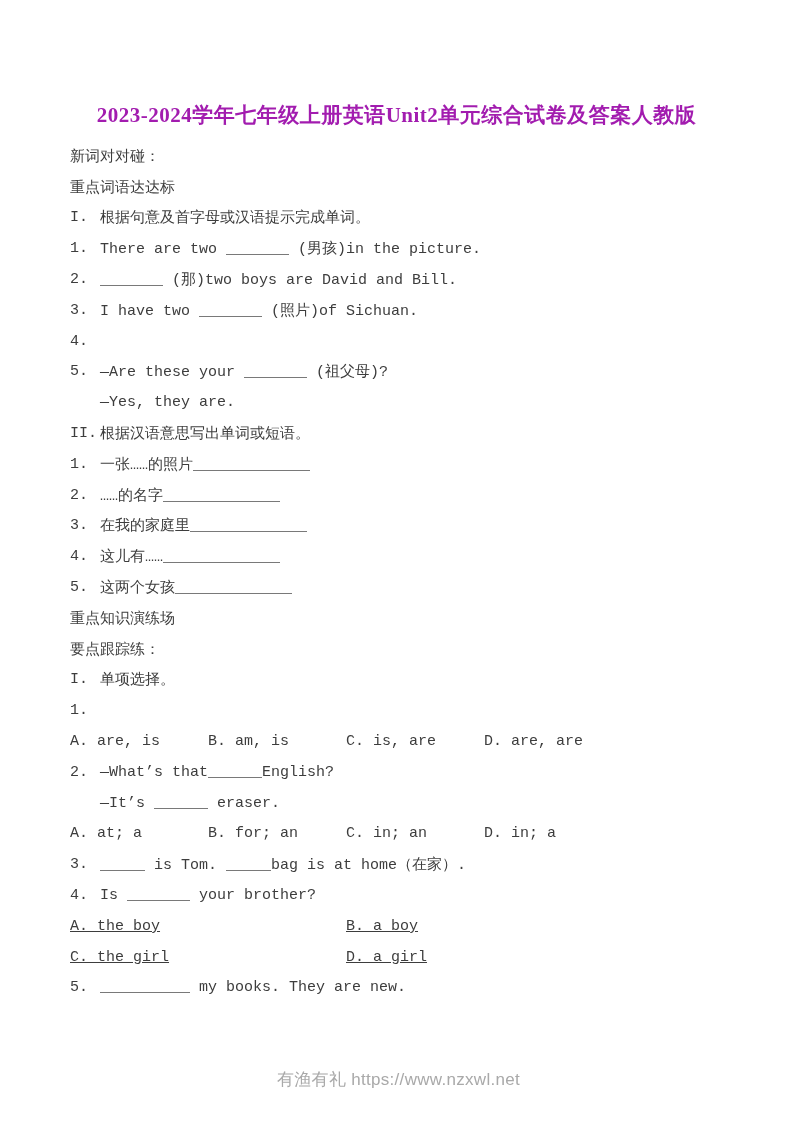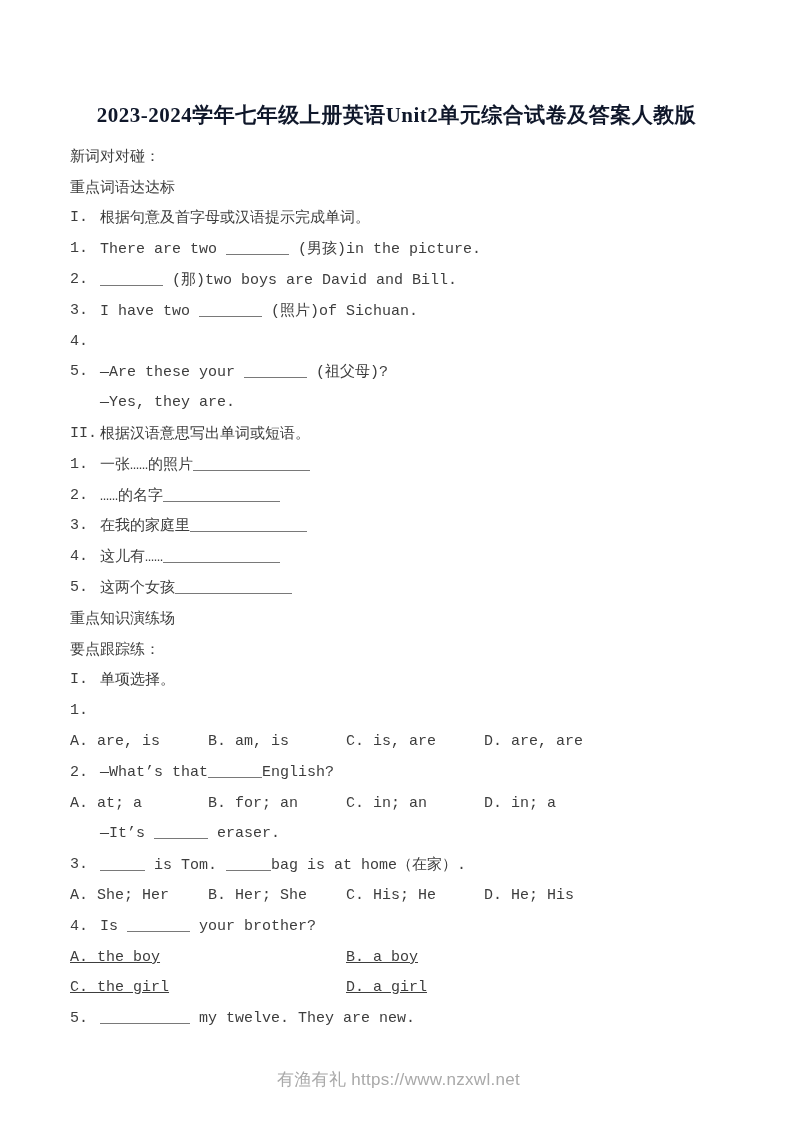--- a/index.html
+++ b/index.html
@@ -17,21 +17,21 @@
     height: 1122px;
     padding: 100px 70px 0 70px;
     position: relative;
     background: #ffffff;
   }
   .title {
     font-family: "Liberation Serif", "DejaVu Serif", serif;
     font-weight: bold;
     font-size: 21px;
     line-height: 30px;
-    color: #0f172a;
+    color: #a21caf;
     text-align: center;
     letter-spacing: 0.5px;
     white-space: nowrap;
     margin-bottom: 11px;
   }
   .lines { font-size: 15px; }
   .line {
     height: 30.8px;
     display: flex;
     align-items: center;
@@ -75,24 +75,23 @@
       <div class="line"><span class="num">2.</span><span class="txt">……的名字_____________</span></div>
       <div class="line"><span class="num">3.</span><span class="txt">在我的家庭里_____________</span></div>
       <div class="line"><span class="num">4.</span><span class="txt">这儿有……_____________</span></div>
       <div class="line"><span class="num">5.</span><span class="txt">这两个女孩_____________</span></div>
       <div class="line"><span class="txt">重点知识演练场</span></div>
       <div class="line"><span class="txt">要点跟踪练：</span></div>
       <div class="line"><span class="num">I.</span><span class="txt">单项选择。</span></div>
       <div class="line"><span class="num">1.</span></div>
       <div class="line opts4"><span class="opt">A. are, is</span><span class="opt">B. am, is</span><span class="opt">C. is, are</span><span class="opt">D. are, are</span></div>
       <div class="line"><span class="num">2.</span><span class="txt">—What’s that______English?</span></div>
+      <div class="line indent"><span class="txt">—It’s ______ eraser.</span></div>
       <div class="line opts4"><span class="opt">A. at; a</span><span class="opt">B. for; an</span><span class="opt">C. in; an</span><span class="opt">D. in; a</span></div>
-      <div class="line indent"><span class="txt">—It’s ______ eraser.</span></div>
       <div class="line"><span class="num">3.</span><span class="txt">_____ is Tom. _____bag is at home（在家）.</span></div>
-      <div class="line opts4"><span class="opt">A. She; Her</span><span class="opt">B. Her; She</span><span class="opt">C. His; He</span><span class="opt">D. He; His</span></div>
       <div class="line"><span class="num">4.</span><span class="txt">Is _______ your brother?</span></div>
       <div class="line opts2"><span class="opt">A. the boy</span><span class="opt">B. a boy</span></div>
       <div class="line opts2"><span class="opt">C. the girl</span><span class="opt">D. a girl</span></div>
-      <div class="line"><span class="num">5.</span><span class="txt">__________ my twelve. They are new.</span></div>
+      <div class="line"><span class="num">5.</span><span class="txt">__________ my books. They are new.</span></div>
     </div>
 
   <div class="footer">有渔有礼 https://www.nzxwl.net</div>
 </div>
 
 </body></html>

